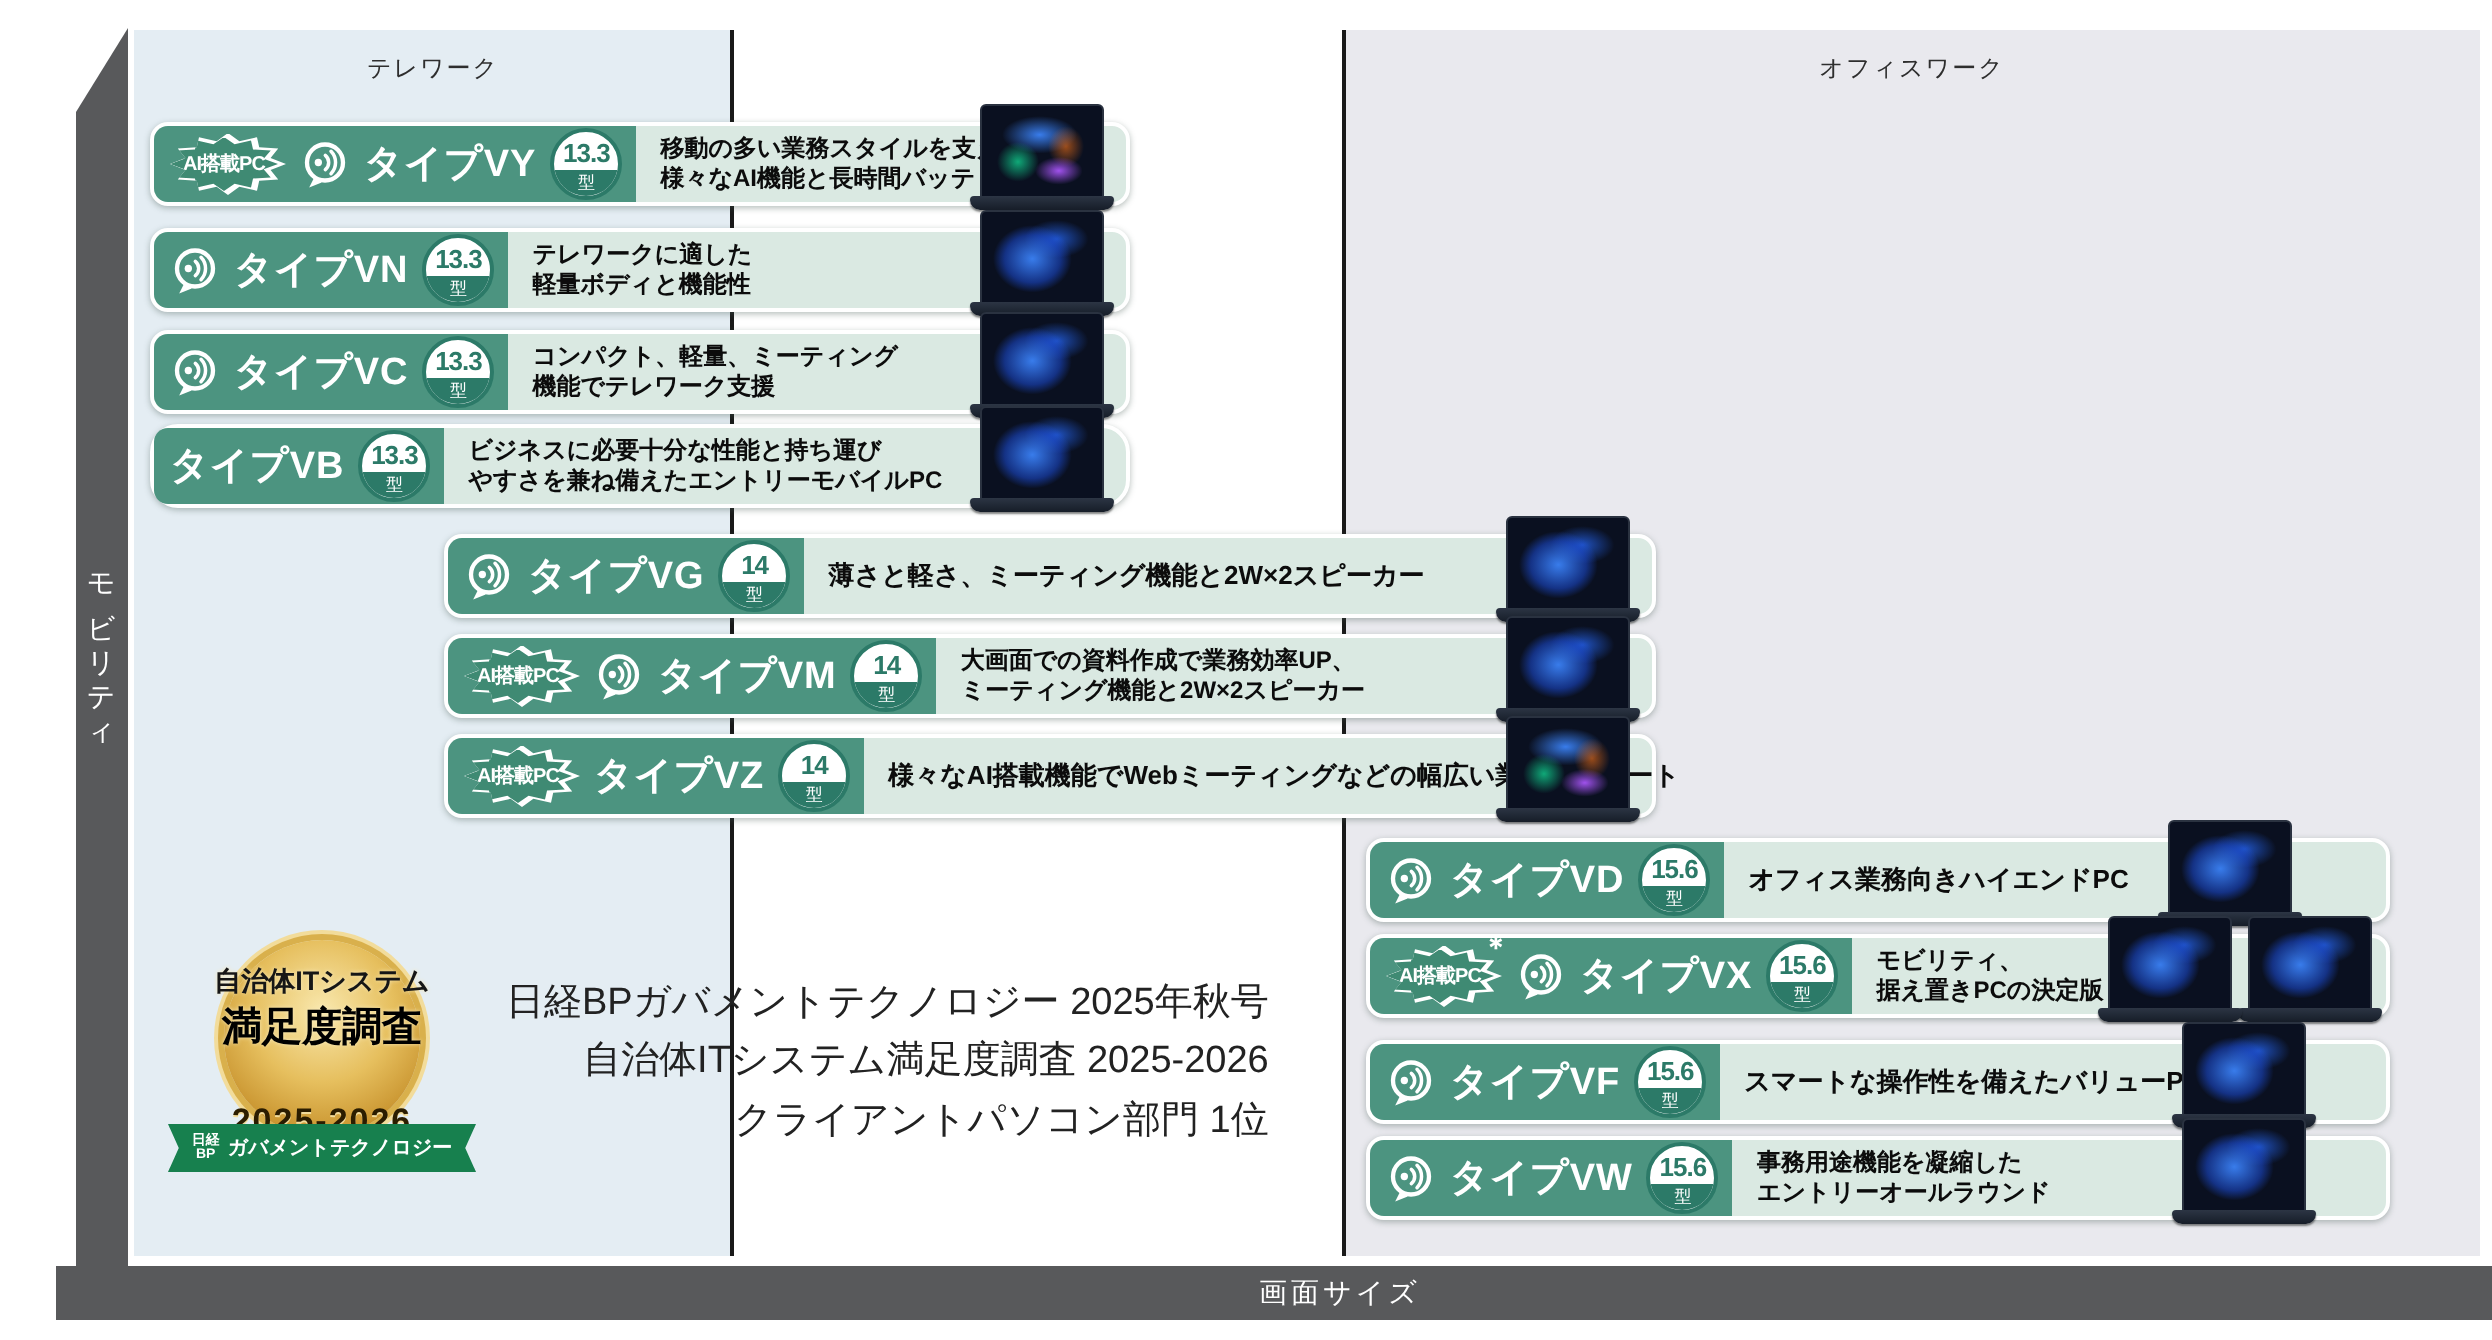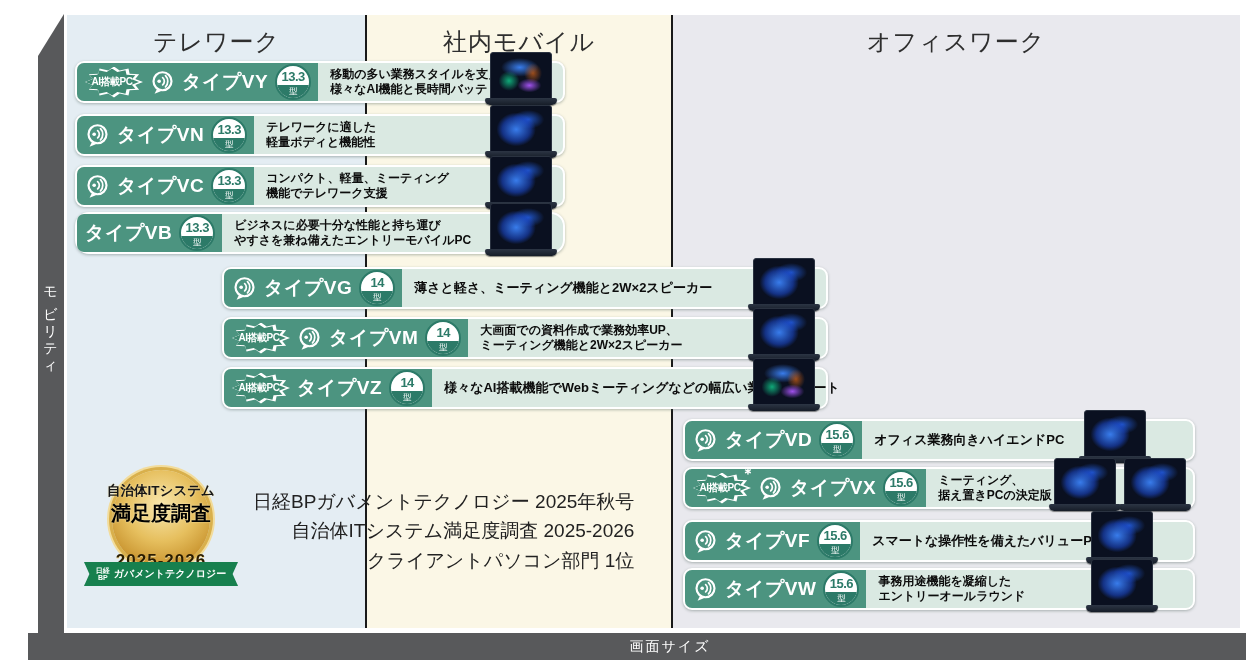--- a/index.html
+++ b/index.html
@@ -6,21 +6,21 @@
   .stage{
     position:relative;width:1246px;height:670px;background:#fff;overflow:hidden;
     font-family:"Liberation Sans","DejaVu Sans",sans-serif;
   }
   
   .col{position:absolute;top:15px;height:613px;z-index:0;}
   .col1{left:67px;width:299px;background:var(--col-telework-bg,#e4edf3);}
   .col2{left:366px;width:306px;background:var(--col-mobile-bg,#fbf7e6);}
   .col3{left:672px;width:568px;background:var(--col-office-bg,#e9e9ee);}
   .col-header{
-    text-align:center;padding-top:11px;font-size:24px;color:#2e2e2e;letter-spacing:1px;
+    text-align:center;padding-top:11px;font-size:12px;color:#2e2e2e;letter-spacing:1px;
   }
   .vdivider{position:absolute;top:15px;height:613px;width:2px;background:#191919;z-index:1;}
   .d1{left:365px;} .d2{left:671px;}
   
   .axis-y{
     position:absolute;left:38px;top:14px;width:26px;height:620px;background:var(--axis-gray,#58595b);
     clip-path:polygon(100% 0, 100% 100%, 0 100%, 0 42px);z-index:2;
     display:flex;align-items:center;justify-content:center;
   }
   .axis-y span{
@@ -122,23 +122,20 @@
   .award-text{position:absolute;left:253px;top:487px;font-size:19px;color:#222;line-height:1.55;z-index:3;text-align:right;}
 </style>
 </head>
 <body>
 
 <div class="stage">
 
   <div class="col col1">
     <div class="col-header">テレワーク</div>
   </div>
-  <div class="col col2">
-    <div class="col-header">社内モバイル</div>
-  </div>
   <div class="col col3">
     <div class="col-header">オフィスワーク</div>
   </div>
   <div class="vdivider d1"></div>
   <div class="vdivider d2"></div>
 
   <div class="axis-y">
     <span>モビリティ</span>
   </div>
   <div class="axis-x">
@@ -365,21 +362,21 @@
               <path d="M18.6 6.8 a9.6 9.6 0 0 1 0 13.4" fill="none" stroke="#fff" stroke-width="2.1" stroke-linecap="round"></path>
             </svg>
           </span>
           <span class="type-label">タイプVX</span>
           <span class="size-badge">
             <span class="size-num">15.6</span>
             <span class="size-unit">型</span>
           </span>
         </div>
         <div class="bar-desc two">
-          <div>ミーティング、</div>
+          <div>モビリティ、</div>
           <div>据え置きPCの決定版</div>
         </div>
         <div class="laptop blue" style="right: 2px;">
           <div class="lt-screen"></div>
           <div class="lt-base"></div>
         </div>
         <div class="laptop blue" style="right: 72px;">
           <div class="lt-screen"></div>
           <div class="lt-base"></div>
         </div>

